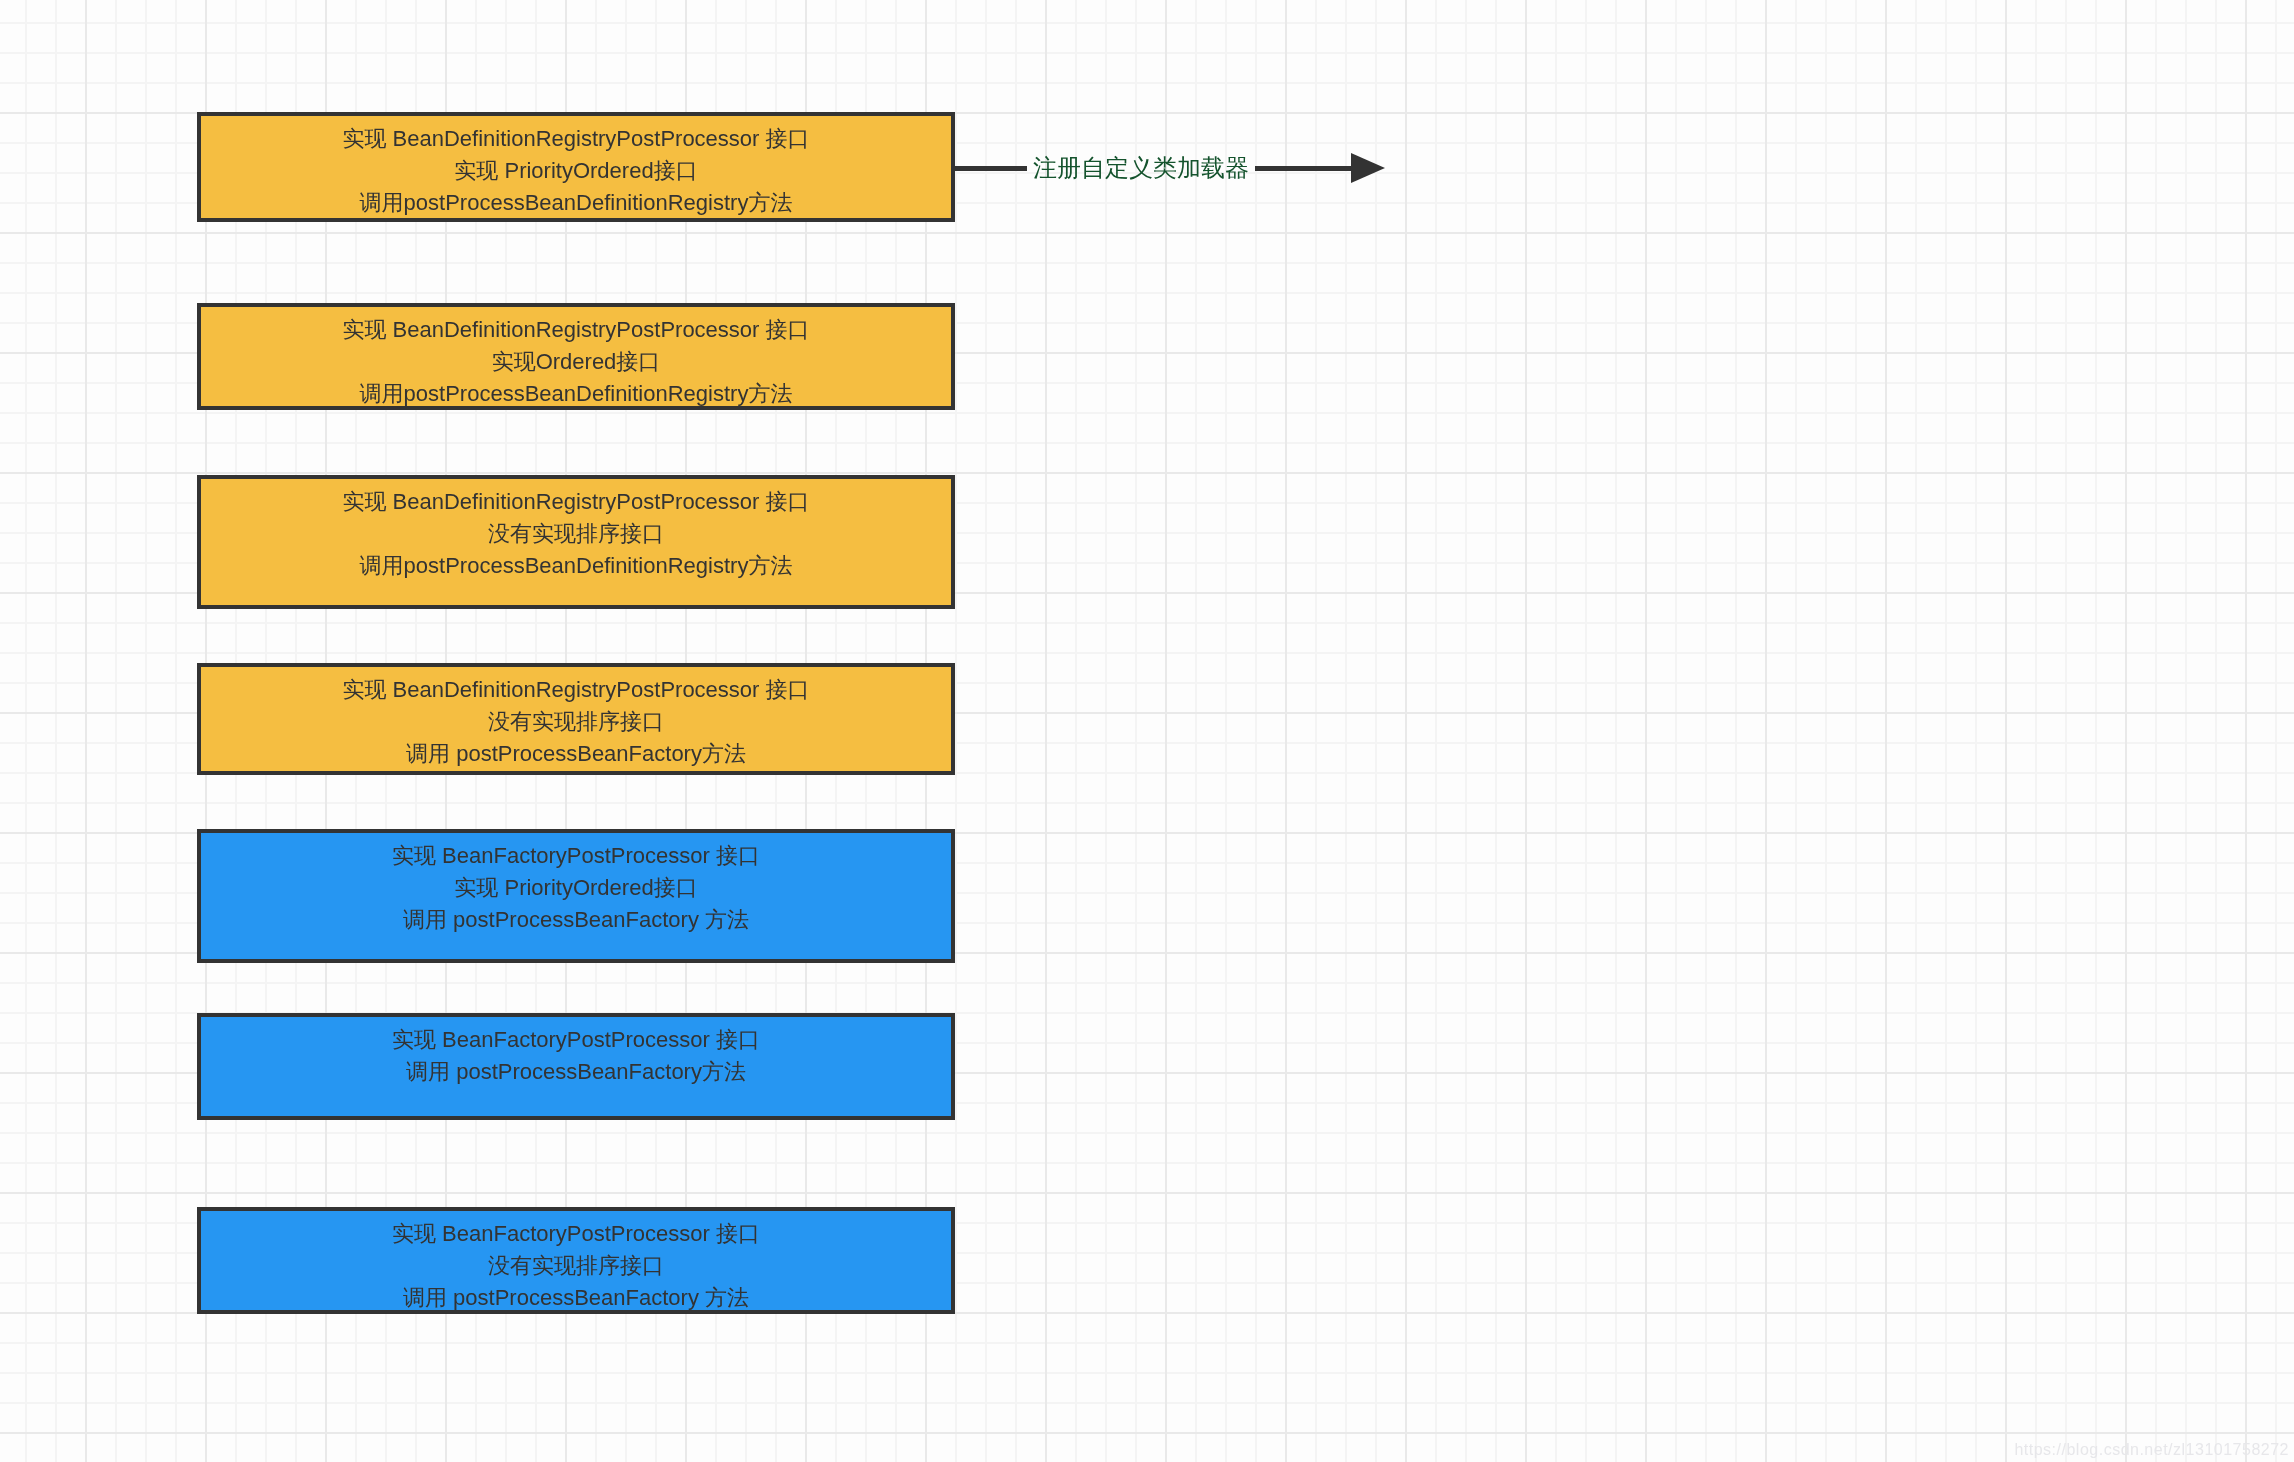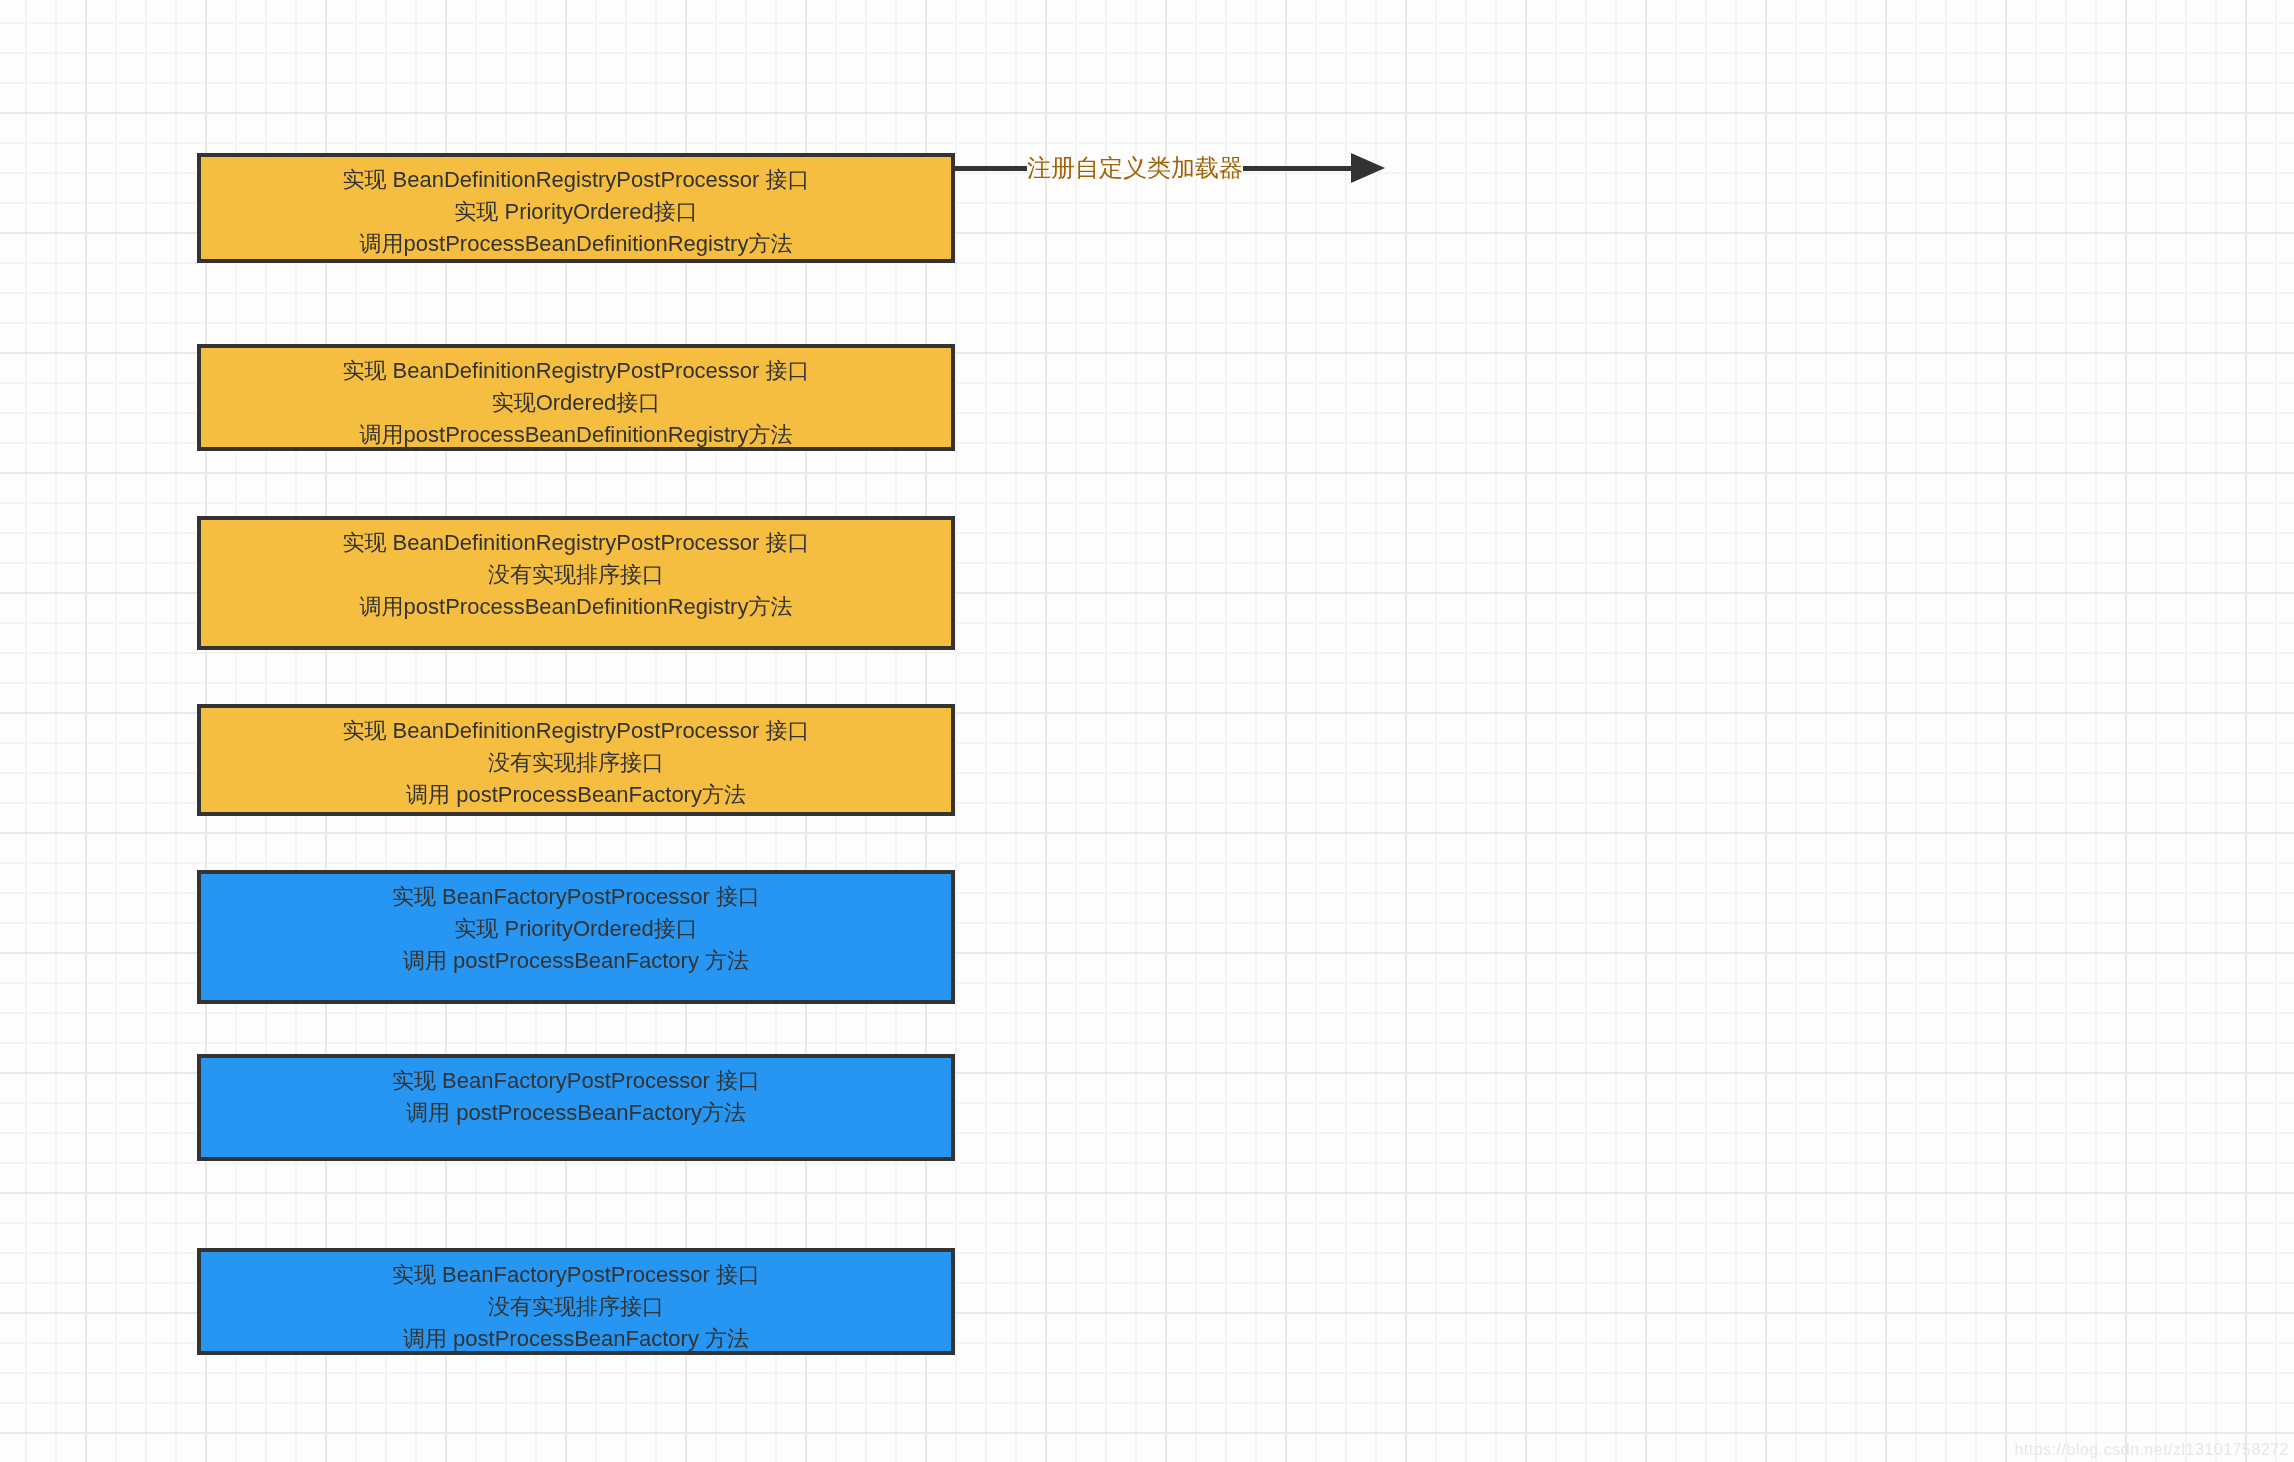--- a/index.html
+++ b/index.html
@@ -16,21 +16,20 @@
     background-size:120px 120px,120px 120px,30px 30px,30px 30px;
     background-position:85px 112px,85px 112px,25px 22px,25px 22px;
   }
   .canvas{position:absolute;inset:0;}
   .node{
     position:absolute;left:197px;width:758px;
     box-sizing:border-box;border:4px solid #333333;
     text-align:center;color:#333333;
     font-size:22px;line-height:32px;
     padding-top:7px;
-    margin-top:41px;
   }
   .n1{top:112px;height:110px;}
   .n2{top:303px;height:107px;}
   .n3{top:475px;height:134px;}
   .n4{top:663px;height:112px;}
   .n5{top:829px;height:134px;}
   .n6{top:1013px;height:107px;}
   .n7{top:1207px;height:107px;}
   .nline{white-space:nowrap;}
   .note-box{
@@ -40,21 +39,21 @@
     font-size:27px;color:#333333;white-space:nowrap;
   }
   .connector{
     position:absolute;left:955px;top:146px;width:430px;height:44px;
     display:flex;align-items:center;
   }
   .cline{height:5px;background:#333333;}
   .seg-left{width:72px;}
   .seg-right{flex:1;}
   .clabel{
-    font-size:24px;color:#a16207;margin:0 0;white-space:nowrap;
+    font-size:24px;color:#14532d;margin:0 6px;white-space:nowrap;
   }
   .arrowhead{
     width:0;height:0;
     border-top:15px solid transparent;
     border-bottom:15px solid transparent;
     border-left:34px solid #333333;
   }
   .watermark{
     position:absolute;right:5px;bottom:3px;
     font-size:16px;color:#e7e7ea;letter-spacing:0.5px;

